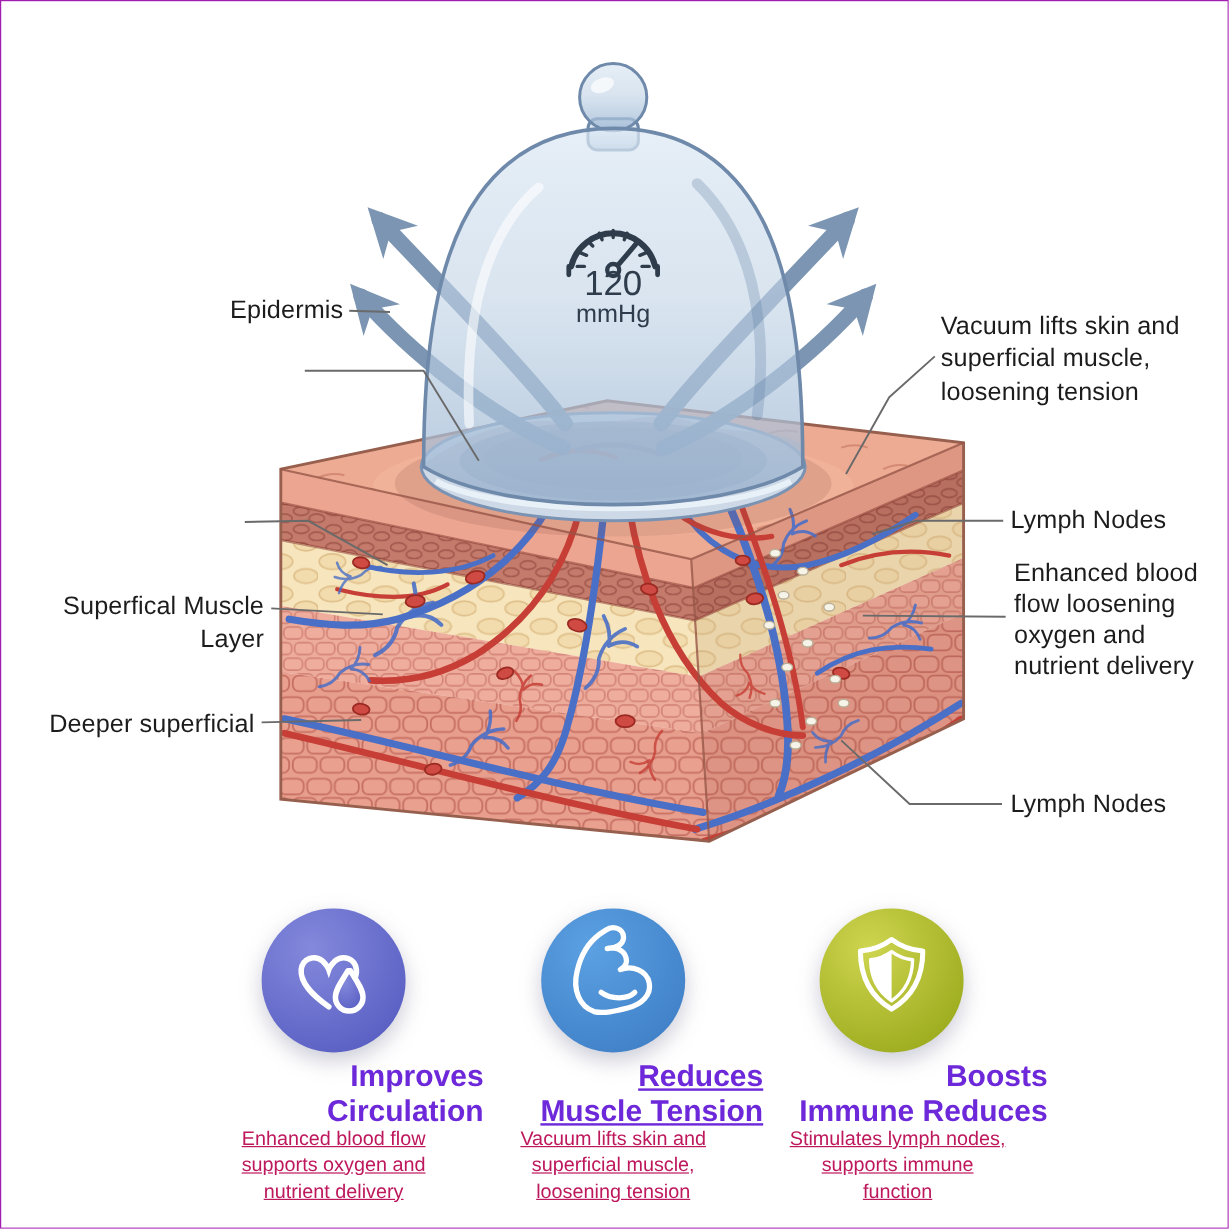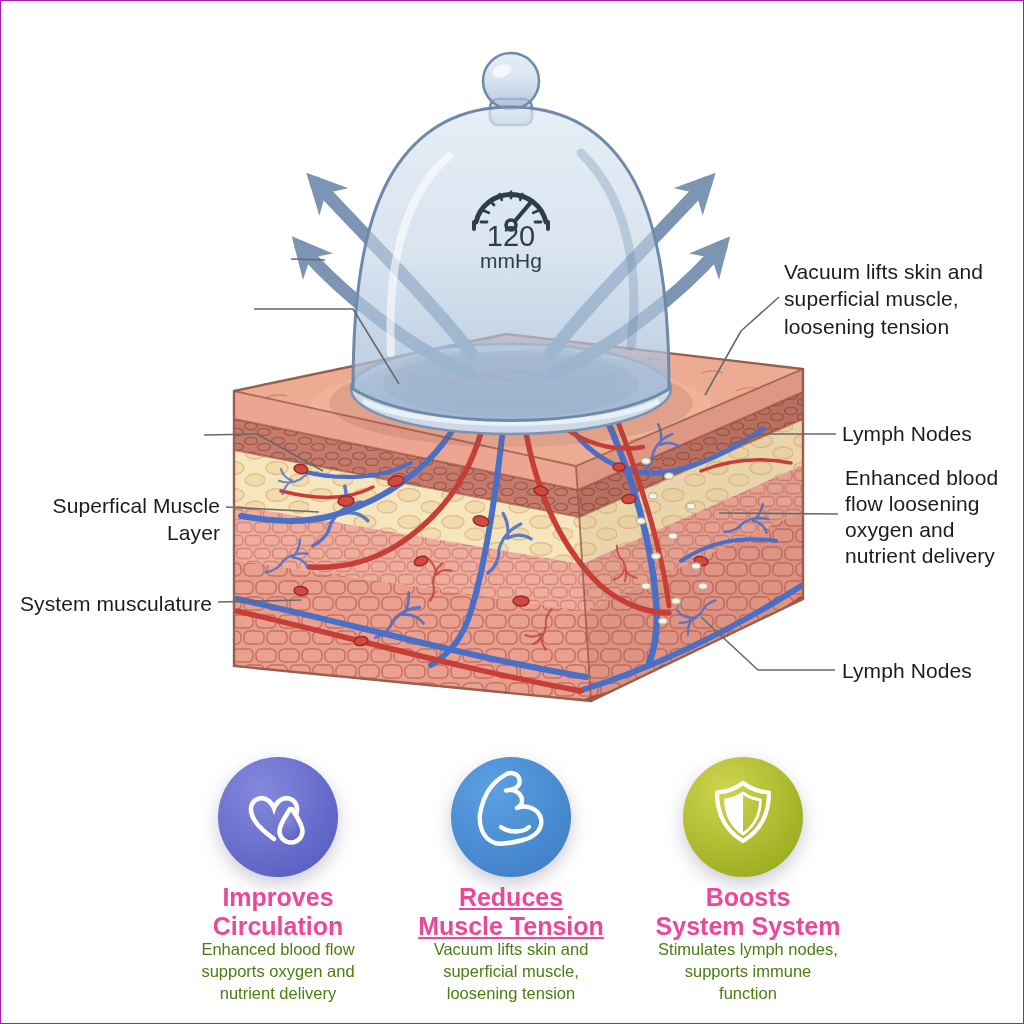--- a/index.html
+++ b/index.html
@@ -12,26 +12,26 @@
   .lbl{
     position:absolute;color:#1c1c1c;font-size:21px;line-height:1.28;
     white-space:pre-line;letter-spacing:.1px;
   }
   .lbl.r{text-align:right;}
   .bcircle{
     position:absolute;width:124px;height:124px;border-radius:50%;
   }
   .bcircle svg{display:block;filter:drop-shadow(0 7px 9px rgba(70,70,110,.28));}
   .benefit-title{
-    position:absolute;width:250px;text-align:center;font-weight:bold;
-    font-size:25px;line-height:1.17;color:#ec4899;white-space:pre-line;
+    position:absolute;width:250px;text-align:right;font-weight:bold;
+    font-size:25px;line-height:1.17;color:#6d28d9;white-space:pre-line;
   }
   .benefit-desc{
     position:absolute;width:250px;text-align:center;font-size:16.5px;
-    line-height:1.32;color:#4d7c0f;white-space:pre-line;
+    line-height:1.32;color:#be185d;white-space:pre-line;text-decoration:underline;
   }
 </style>
 </head>
 <body>
 
 <div class="canvas">
 
   <svg class="illustration" viewBox="0 0 1024 1024">
     <defs>
       <linearGradient id="glass" x1="0" y1="0" x2="0" y2="1">
@@ -249,22 +249,23 @@
       <polyline points="203,434 256,433 322,470"></polyline>
       <polyline points="225,506 318,511"></polyline>
       <polyline points="217,601 300,599"></polyline>
       <polyline points="778,296 740,330 704,394"></polyline>
       <polyline points="835,433 762,433 726,444"></polyline>
       <polyline points="837,513 718,512"></polyline>
       <polyline points="834,669 757,669 700,616"></polyline>
     </g>
   </svg>
 
+  <div class="lbl r" style="left:60px;top:245px;width:225px;">Epidermis</div>
   <div class="lbl r" style="left:0px;top:492px;width:219px;text-align:right;">Superfical Muscle Layer</div>
-  <div class="lbl r" style="left:0px;top:590px;width:211px;">System musculature</div>
+  <div class="lbl r" style="left:0px;top:590px;width:211px;">Deeper superficial</div>
   <div class="lbl" style="left:783px;top:257px;width:210px;line-height:1.3;">Vacuum lifts skin and
 superficial muscle,
 loosening tension</div>
   <div class="lbl" style="left:841px;top:420px;width:160px;">Lymph Nodes</div>
   <div class="lbl" style="left:844px;top:464px;width:180px;line-height:1.24;">Enhanced blood
 flow loosening
 oxygen and
 nutrient delivery</div>
   <div class="lbl" style="left:841px;top:657px;width:160px;">Lymph Nodes</div>
 
@@ -320,18 +321,18 @@
       </defs>
       <circle cx="62" cy="62" r="60" fill="url(#bg2)"></circle>
       <g>
         <path d="M62 28 C70 34 79 37 88 37.5 C88 56 82 74 62 86 C42 74 36 56 36 37.5 C45 37 54 34 62 28 Z" fill="none" stroke="#ffffff" stroke-width="4.2" stroke-linejoin="round"></path>
         <path d="M62 38 C67.5 42 73.5 44.3 79.5 44.8 C79.3 58 74.5 70.5 62 79 C49.5 70.5 44.7 58 44.5 44.8 C50.5 44.3 56.5 42 62 38 Z" fill="none" stroke="#ffffff" stroke-width="2.8" stroke-linejoin="round"></path>
         <path d="M62 38 C56.5 42 50.5 44.3 44.5 44.8 C44.7 58 49.5 70.5 62 79 Z" fill="#ffffff"></path>
       </g>
     </svg>
   </div>
   <div class="benefit-title" style="left:622px;top:882px;">Boosts
-System System</div>
+Immune Reduces</div>
   <div class="benefit-desc" style="left:622px;top:938px;">Stimulates lymph nodes,
 supports immune
 function</div>
 
 </div>
 
 </body></html>

